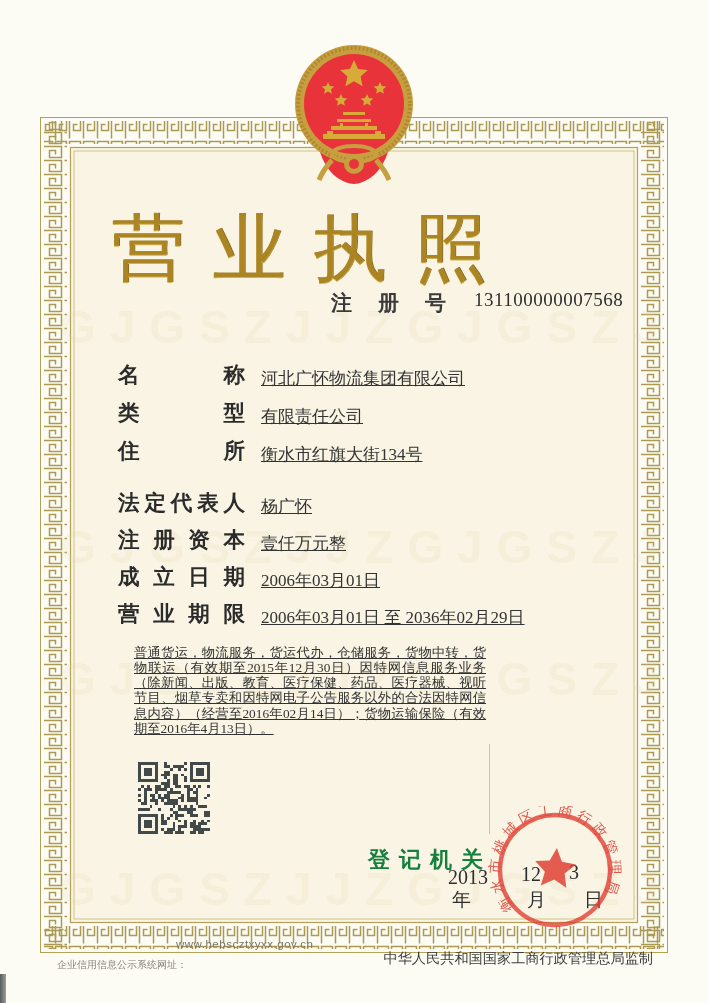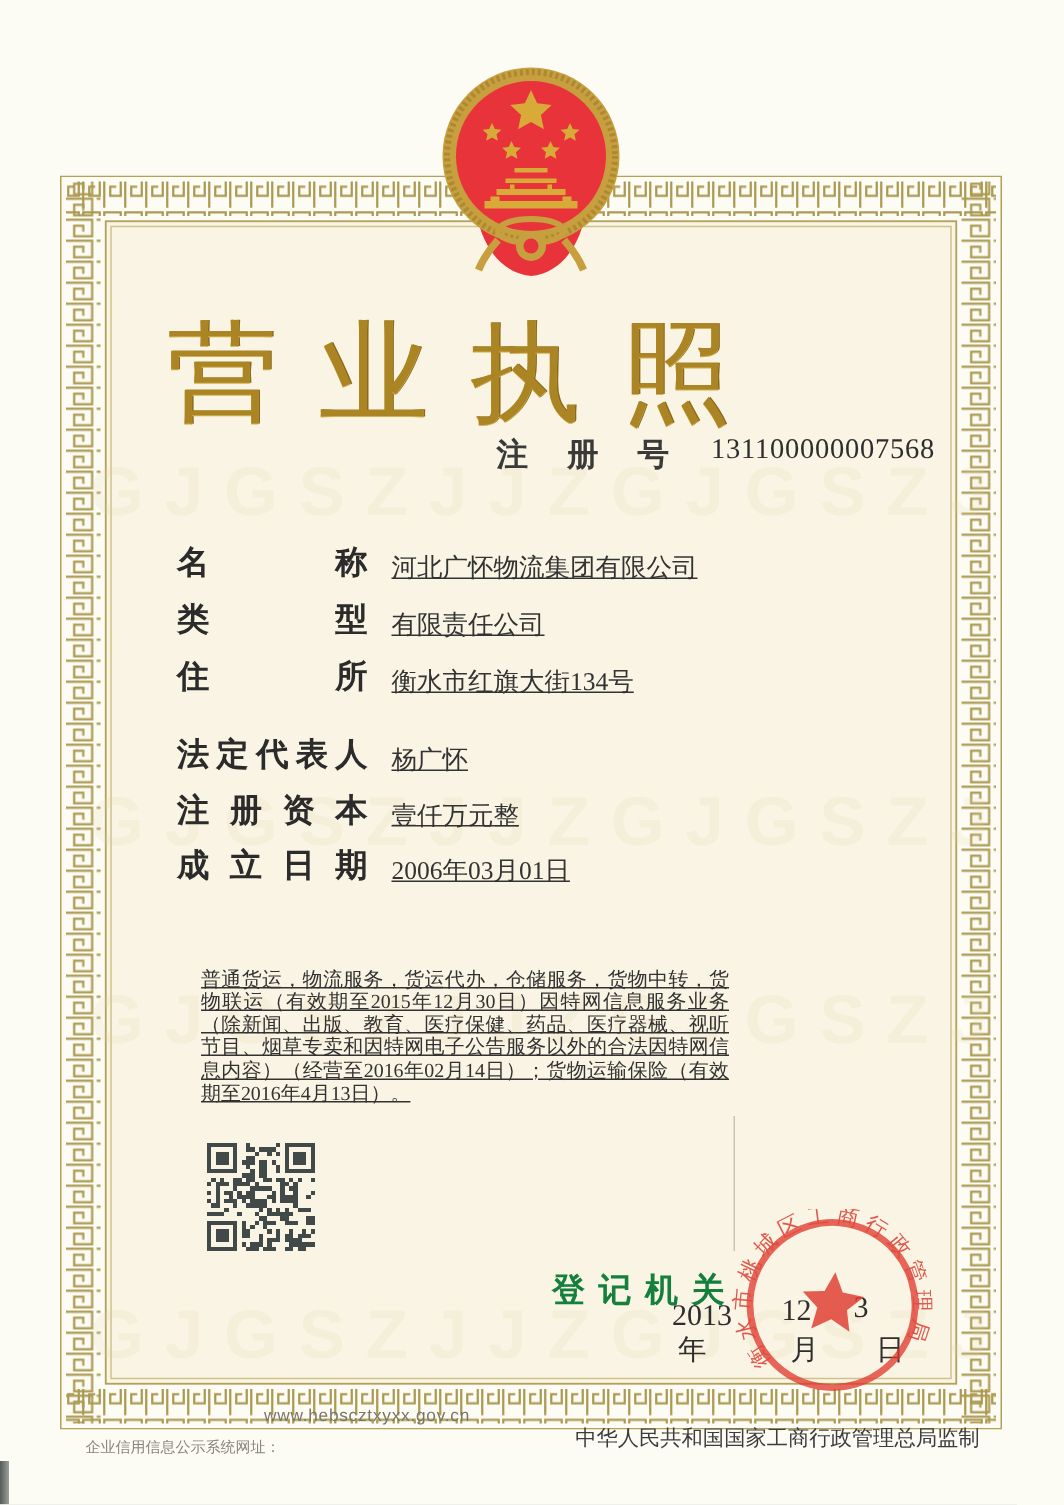--- a/index.html
+++ b/index.html
@@ -143,20 +143,24 @@
     <span class="lbl">法定代表人</span>
     <span class="val">杨广怀</span>
   </div>
   <div class="row r4">
     <span class="lbl">注册资本</span>
     <span class="val">壹仟万元整</span>
   </div>
   <div class="row r5">
     <span class="lbl">成立日期</span>
     <span class="val">2006年03月01日</span>
+  </div>
+  <div class="row r6">
+    <span class="lbl">营业期限</span>
+    <span class="val">2006年03月01日 至 2036年02月29日</span>
   </div>
   <div class="row r7">
     <span class="val scope">普通货运，物流服务，货运代办，仓储服务，货物中转，货物联运（有效期至2015年12月30日）因特网信息服务业务（除新闻、出版、教育、医疗保健、药品、医疗器械、视听节目、烟草专卖和因特网电子公告服务以外的合法因特网信息内容）（经营至2016年02月14日）；货物运输保险（有效期至2016年4月13日）。</span>
   </div>
 
   <svg class="qr" id="qr" viewBox="0 0 25 25" shape-rendering="crispEdges">
       <rect x="0" y="0" width="7" height="1" fill="#414a48"></rect>
       <rect x="0" y="6" width="7" height="1" fill="#414a48"></rect>
       <rect x="0" y="0" width="1" height="7" fill="#414a48"></rect>
       <rect x="6" y="0" width="1" height="7" fill="#414a48"></rect>

